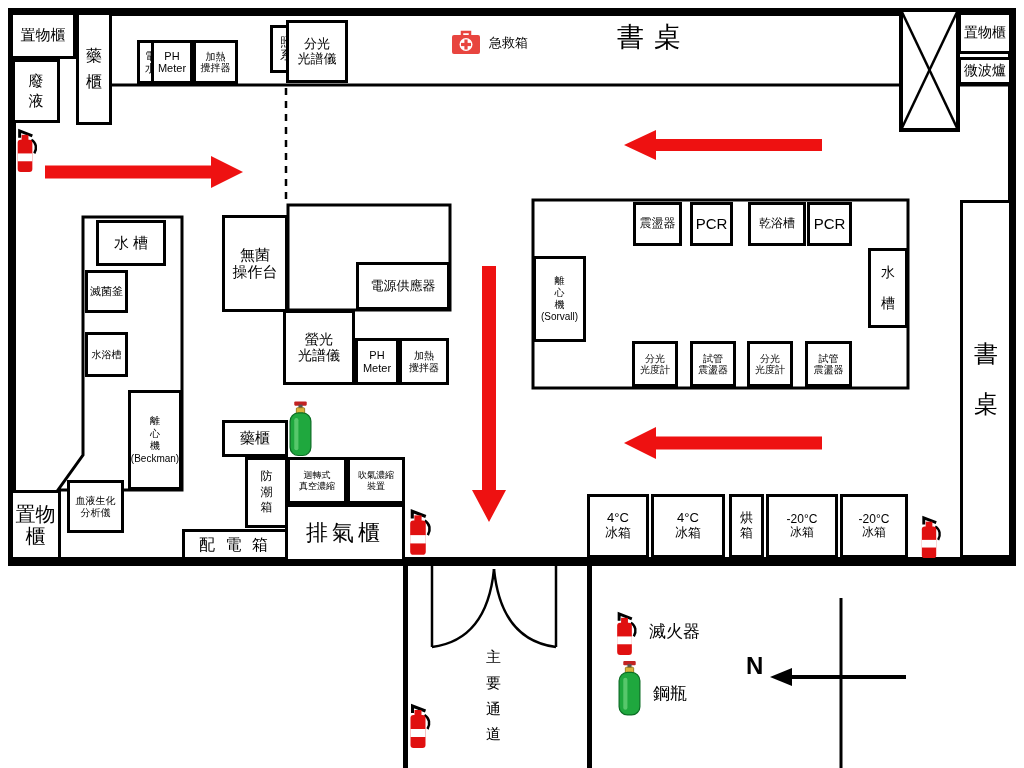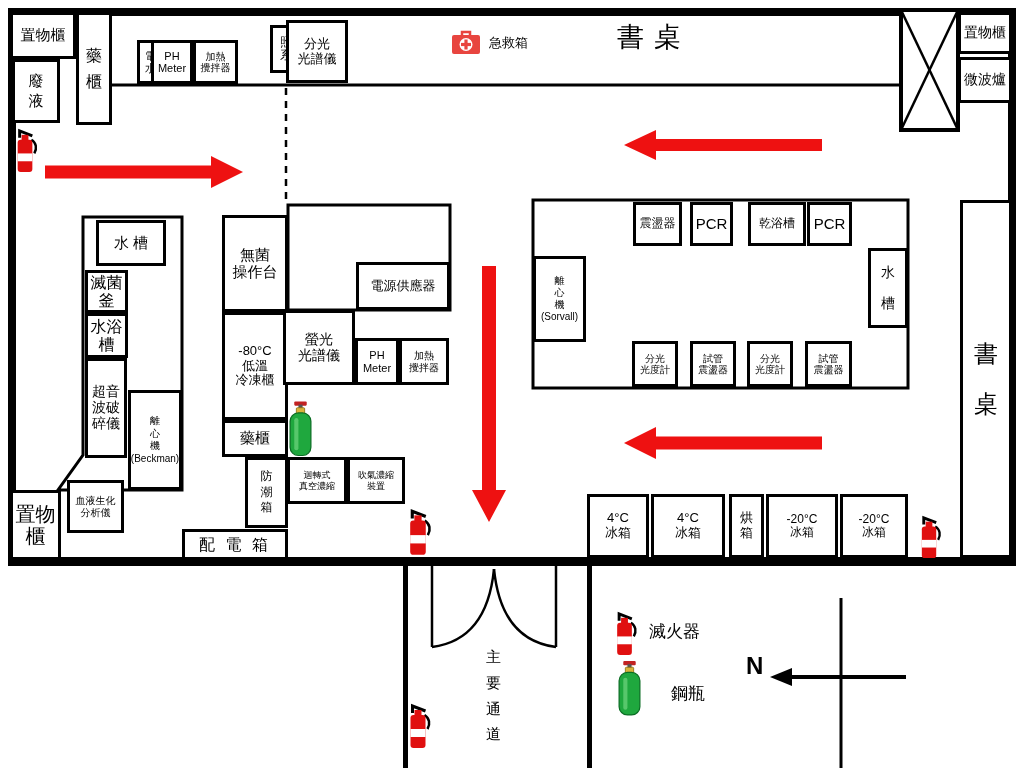--- a/index.html
+++ b/index.html
@@ -69,56 +69,51 @@
 水平</div>
     <div class="box" style="left: 151px; top: 40px; width: 42px; height: 44px; font-size: 11px;">PH
 Meter</div>
     <div class="box" style="left: 193px; top: 40px; width: 45px; height: 44px; font-size: 10px;">加熱
 攪拌器</div>
     <div class="box" style="left: 240px; top: 25px; width: 44px; height: 48px; font-size: 12px; margin-left: 30px;">照膠
 系統</div>
     <div class="box" style="left: 286px; top: 20px; width: 62px; height: 63px; font-size: 13px;">分光
 光譜儀</div>
     <div class="box" style="left: 958px; top: 12px; width: 54px; height: 42px; font-size: 14px;">置物櫃</div>
-    <div class="box" style="left: 958px; top: 57px; width: 54px; height: 46px; font-size: 14px;">微波爐</div>
+    <div class="box" style="left: 958px; top: 57px; width: 54px; height: 28px; font-size: 14px;">微波爐</div>
     <div class="box" style="left: 96px; top: 220px; width: 70px; height: 46px; font-size: 15px;">水  槽</div>
-    <div class="box" style="left: 85px; top: 270px; width: 43px; height: 43px; font-size: 16px;">滅菌釜</div>
-    <div class="box" style="left: 85px; top: 313px; width: 43px; height: 45px; font-size: 16px;">水浴槽</div>
-    <div class="box" style="left: 85px; top: 358px; width: 42px; height: 100px; font-size: 14px;">超音
-波破
-碎儀</div>
+    <div class="box" style="left: 85px; top: 270px; width: 43px; height: 43px; font-size: 11px;">滅菌釜</div>
+    <div class="box" style="left: 85px; top: 332px; width: 43px; height: 45px; font-size: 10px; text-align: right;">水浴槽</div>
     <div class="box" style="left: 128px; top: 390px; width: 54px; height: 100px; font-size: 10px; line-height: 1.25;">離
 心
 機
 (Beckman)</div>
     <div class="box" style="left: 67px; top: 480px; width: 57px; height: 53px; font-size: 10px;">血液生化
 分析儀</div>
     <div class="box" style="left: 10px; top: 490px; width: 51px; height: 70px; font-size: 20px;">置物
 櫃</div>
     <div class="box" style="left: 222px; top: 215px; width: 66px; height: 97px; font-size: 15px;">無菌
 操作台</div>
     <div class="box" style="left: 182px; top: 529px; width: 106px; height: 31px; font-size: 16px; letter-spacing: 3px;">配 電 箱</div>
-    <div class="box" style="left: 222px; top: 312px; width: 66px; height: 108px; font-size: 13px;">-80°C
-低溫
-冷凍櫃</div>
     <div class="box" style="left: 222px; top: 420px; width: 66px; height: 37px; font-size: 15px;">藥櫃</div>
     <div class="box" style="left: 245px; top: 457px; width: 43px; height: 71px; font-size: 12px; line-height: 1.3;">防
 潮
 箱</div>
     <div class="box" style="left: 356px; top: 262px; width: 94px; height: 48px; font-size: 13px;">電源供應器</div>
     <div class="box" style="left: 283px; top: 310px; width: 72px; height: 75px; font-size: 14px;">螢光
 光譜儀</div>
     <div class="box" style="left: 355px; top: 338px; width: 44px; height: 47px; font-size: 11px;">PH
 Meter</div>
     <div class="box" style="left: 399px; top: 338px; width: 50px; height: 47px; font-size: 10px;">加熱
 攪拌器</div>
     <div class="box" style="left: 287px; top: 457px; width: 60px; height: 47px; font-size: 9px;">迴轉式
 真空濃縮</div>
     <div class="box" style="left: 347px; top: 457px; width: 58px; height: 47px; font-size: 9px;">吹氣濃縮
 裝置</div>
+    <div class="box" style="left: 285px; top: 504px; width: 120px; height: 58px; font-size: 22px; letter-spacing: 4px;">排氣櫃</div>
     <div class="box" style="left: 633px; top: 202px; width: 49px; height: 44px; font-size: 12px;">震盪器</div>
     <div class="box" style="left: 690px; top: 202px; width: 43px; height: 44px; font-size: 15px;">PCR</div>
     <div class="box" style="left: 748px; top: 202px; width: 58px; height: 44px; font-size: 12px;">乾浴槽</div>
     <div class="box" style="left: 807px; top: 202px; width: 45px; height: 44px; font-size: 15px;">PCR</div>
     <div class="box" style="left: 533px; top: 256px; width: 53px; height: 86px; font-size: 10px; line-height: 1.2;">離
 心
 機
 (Sorvall)</div>
     <div class="box" style="left: 632px; top: 341px; width: 46px; height: 46px; font-size: 10px;">分光
 光度計</div>
@@ -142,21 +137,21 @@
 冰箱</div>
     <div class="box" style="left: 840px; top: 494px; width: 68px; height: 64px; font-size: 12px;">-20°C
 冰箱</div>
     <div class="flabel" style="left: 489px; top: 36px; font-size: 13px;">急救箱</div>
     <div class="flabel" style="left: 617px; top: 22px; font-size: 27px; letter-spacing: 10px;">書桌</div>
     <div class="flabel" style="left: 486px; top: 644px; font-size: 15px; line-height: 1.72;">主
 要
 通
 道</div>
     <div class="flabel" style="left: 649px; top: 622px; font-size: 17px;">滅火器</div>
-    <div class="flabel" style="left: 653px; top: 684px; font-size: 17px; margin-left: 18px;">鋼瓶</div>
+    <div class="flabel" style="left: 653px; top: 684px; font-size: 17px;">鋼瓶</div>
     <div class="flabel" style="left: 746px; top: 652px; font-size: 24px; font-weight: bold;">N</div>
     <div class="icon" style="left: 12px; top: 127px;"><svg width="27" height="47" viewBox="0 0 26 48">
     <path d="M7 11 L7 4 L20 9" fill="none" stroke="#000" stroke-width="3"></path>
     <path d="M19 13 C24 16 25 22 22 27" fill="none" stroke="#000" stroke-width="2.5"></path>
     <rect x="9" y="8" width="7" height="7" fill="#e01010"></rect>
     <rect x="5" y="13" width="15" height="33" rx="3" fill="#e01010"></rect>
     <rect x="5" y="27" width="15" height="8" fill="#fff"></rect>
   </svg></div>
     <div class="icon" style="left: 405px; top: 506px;"><svg width="27" height="52" viewBox="0 0 26 48">
     <path d="M7 11 L7 4 L20 9" fill="none" stroke="#000" stroke-width="3"></path>

